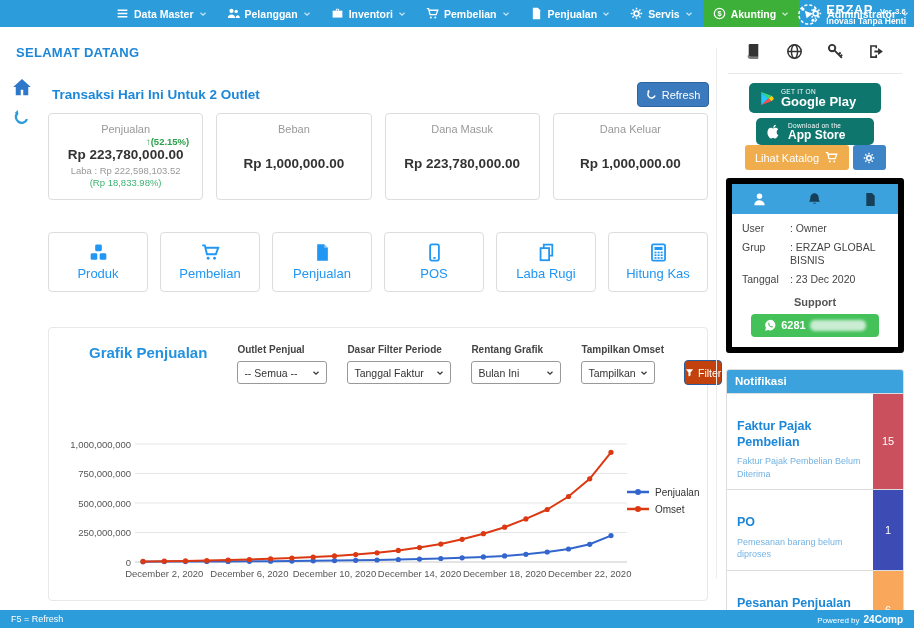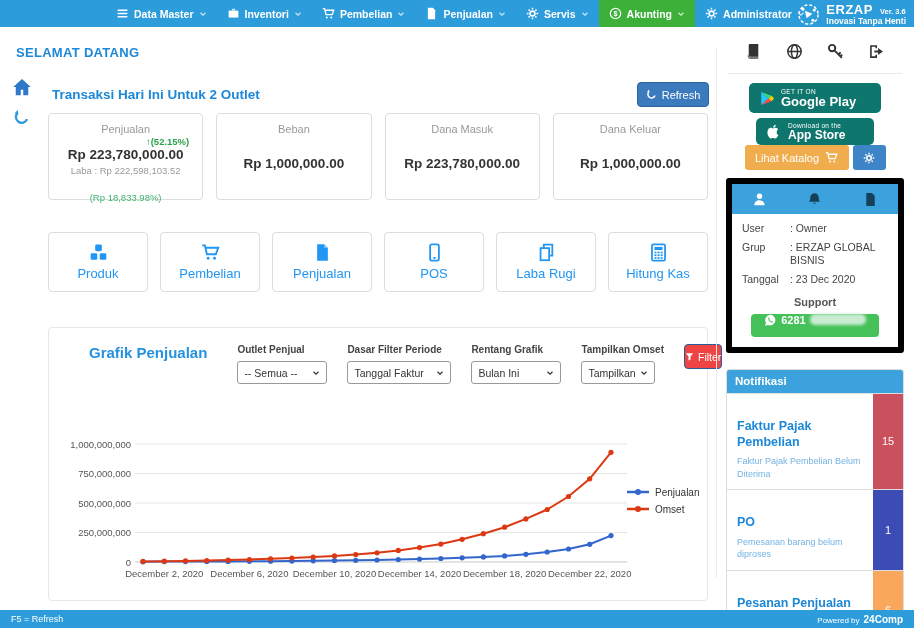--- a/index.html
+++ b/index.html
@@ -27,36 +27,36 @@
   .btn-refresh{position:absolute;left:637px;top:55px;width:72px;height:25px;background:#3a7abd;border:1px solid #2f649c;border-radius:4px;color:#fff;font-size:11px;display:flex;align-items:center;justify-content:center;gap:5px;box-sizing:border-box;cursor:pointer}
   .btn-refresh .ic{width:11px;height:11px}
   
   .cards{position:absolute;left:48px;top:86px;width:660px;display:flex;gap:13px}
   .card{flex:1;height:87px;border:1px solid #ddd;border-radius:4px;background:#fff;display:flex;flex-direction:column;align-items:center;padding-top:9px;box-sizing:border-box}
   .card-title{font-size:11px;color:#999}
   .card-growth{font-size:9.5px;color:#2aa14a;font-weight:bold;align-self:flex-end;margin-right:13px;margin-top:1px}
   .card-value{font-size:13.5px;font-weight:bold;color:#333}
   .card.simple .card-value{margin-top:21px}
   .card-laba{font-size:9.5px;color:#999;margin-top:3px}
-  .card-laba-pct{font-size:9.5px;color:#3cb371;margin-top:16px}
+  .card-laba-pct{font-size:9.5px;color:#3cb371;margin-top:1px}
   
   .shortcuts{position:absolute;left:48px;top:205px;width:660px;display:flex;gap:12px}
   .shortcut{flex:1;height:58px;border:1px solid #ddd;border-radius:4px;background:#fff;display:flex;flex-direction:column;align-items:center;justify-content:center;gap:4px;color:#2196f3;cursor:pointer}
   .shortcut .ic{width:19px;height:19px}
   .shortcut-label{font-size:13px}
   
   .chart-panel{position:absolute;left:48px;top:300px;width:660px;height:274px;border:1px solid #e8e8e8;border-radius:4px;box-sizing:border-box}
   .chart-head{display:flex;align-items:flex-start;padding:16px 10px 0 40px}
   .chart-title{font-size:15px;font-weight:bold;color:#2492e0;margin-right:30px;white-space:nowrap}
   .fgroup{margin-right:20px}
   .fgroup .flabel{display:block;font-size:10px;font-weight:bold;color:#444;margin-bottom:6px;white-space:nowrap}
   .select{height:23px;border:1px solid #999;border-radius:3px;display:flex;align-items:center;justify-content:space-between;padding:0 6px;font-size:10.5px;color:#333;background:#fff;box-sizing:border-box;cursor:pointer}
   .select .ic{width:8px;height:8px;color:#333}
   .w1{width:90px}.w2{width:104px}.w3{width:90px}.w4{width:74px}
-  .btn-filter{width:55px;height:25px;background:#ef4444;border:1px solid #275d9a;border-radius:4px;color:#fff;font-size:10.5px;display:flex;align-items:center;justify-content:center;gap:4px;box-sizing:border-box;cursor:pointer}
+  .btn-filter{margin-top:16px;width:55px;height:25px;background:#c2410c;border:1px solid #275d9a;border-radius:4px;color:#fff;font-size:10.5px;display:flex;align-items:center;justify-content:center;gap:4px;box-sizing:border-box;cursor:pointer}
   .btn-filter .ic{width:9px;height:9px}
   #chart-svg{position:absolute;left:2px;top:102px}
   .ctick{font-size:9.5px;fill:#555}
   .clegend{font-size:10px;fill:#333}
   
   .vline{position:absolute;left:716px;top:48px;height:530px;width:1px;background:#ececec}
   .sidebar{position:absolute;left:724px;top:27px;width:182px}
   .qicons{display:flex;justify-content:center;gap:24px;margin-top:16px;color:#333}
   .qicons .ic{width:17px;height:17px;cursor:pointer}
   .qdivider{border-top:1px solid #e8e8e8;margin:13px 4px 0}
@@ -74,21 +74,21 @@
   .btn-gear .ic{width:12px;height:12px}
   .user-panel{margin:8px 2px 0;border:6px solid #000000;border-radius:3px;overflow:hidden}
   .user-head{height:30px;background:#3ba2dd;display:flex;align-items:center;justify-content:space-around}
   .user-head .ic{width:15px;height:15px;cursor:pointer}
   .uh-person{color:#fff}.uh-dark{color:#164059}
   .user-body{padding:8px 10px 10px}
   .urow{display:flex;font-size:10.5px;color:#444;margin-bottom:5px;line-height:1.3}
   .urow .ulabel{width:48px;flex:none}
   .urow .uvalue{flex:1}
   .support{text-align:center;font-weight:bold;font-size:11px;color:#555;margin:9px 0 6px}
-  .btn-wa{width:128px;height:23px;background:#45c15a;border-radius:4px;margin:0 auto;display:flex;justify-content:center;gap:4px;color:#fff;font-size:11px;font-weight:bold;cursor:pointer}
+  .btn-wa{width:128px;height:23px;background:#45c15a;border-radius:4px;margin:0 auto;display:flex;align-items:center;justify-content:center;gap:4px;color:#fff;font-size:11px;font-weight:bold;cursor:pointer}
   .btn-wa .ic{width:13px;height:13px}
   .wa-blur{width:56px;height:11px;background:#c9ecd2;border-radius:5px;filter:blur(1.5px)}
   .notif-panel{margin:16px 2px 0;border:1px solid #ddd;border-radius:3px;overflow:hidden}
   .notif-head{height:23px;background:#3ba2dd;color:#fff;font-size:11.5px;font-weight:bold;display:flex;align-items:center;padding-left:8px}
   .notif-item{display:flex;border-top:1px solid #ddd;align-items:stretch;cursor:pointer}
   .notif-item:first-of-type{border-top:none}
   .notif-text{flex:1;padding:24px 8px 9px 10px}
   .notif-title{font-size:12.5px;font-weight:bold;color:#1d87d8;line-height:1.3}
   .notif-sub{font-size:9px;color:#74b3e3;margin-top:5px;line-height:1.4}
   .notif-badge{width:30px;flex:none;display:flex;align-items:center;justify-content:center;color:#fff;font-size:11px}
@@ -102,20 +102,36 @@
 <body>
 
 <div class="topnav">
   <div class="nav-item">
       <span class="ic nav-ic">
         <svg viewBox="0 0 16 16" fill="currentColor">
           <path d="M2 3h12v2H2zM2 7h12v2H2zM2 11h12v2H2z"></path>
         </svg>
       </span>
       <span>Data Master</span>
+      <span class="ic chev">
+        <svg viewBox="0 0 16 16" fill="none" stroke="currentColor" stroke-width="2.4">
+          <path d="M3 5.5l5 5 5-5"></path>
+        </svg>
+      </span>
+    </div>
+  <div class="nav-item">
+      <span class="ic nav-ic">
+        <svg viewBox="0 0 16 16" fill="currentColor">
+          <circle cx="5.5" cy="4.8" r="2.6"></circle>
+          <circle cx="11.3" cy="5.4" r="2.1"></circle>
+          <path d="M1 13.5c0-2.6 2-4.2 4.5-4.2s4.5 1.6 4.5 4.2z"></path>
+          <path d="M10.6 13.5c.1-1.9 1.3-3.2 2.7-3.2 1.2 0 2.4 1.2 2.6 3.2z"></path>
+        </svg>
+      </span>
+      <span>Pelanggan</span>
       <span class="ic chev">
         <svg viewBox="0 0 16 16" fill="none" stroke="currentColor" stroke-width="2.4">
           <path d="M3 5.5l5 5 5-5"></path>
         </svg>
       </span>
     </div>
   <div class="nav-item">
       <span class="ic nav-ic">
         <svg viewBox="0 0 16 16" fill="currentColor">
           <path d="M2 4.5h12V13H2z"></path>

